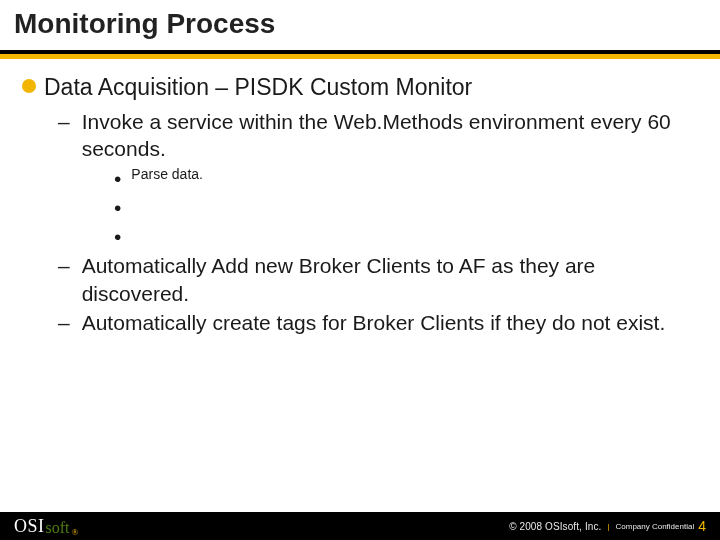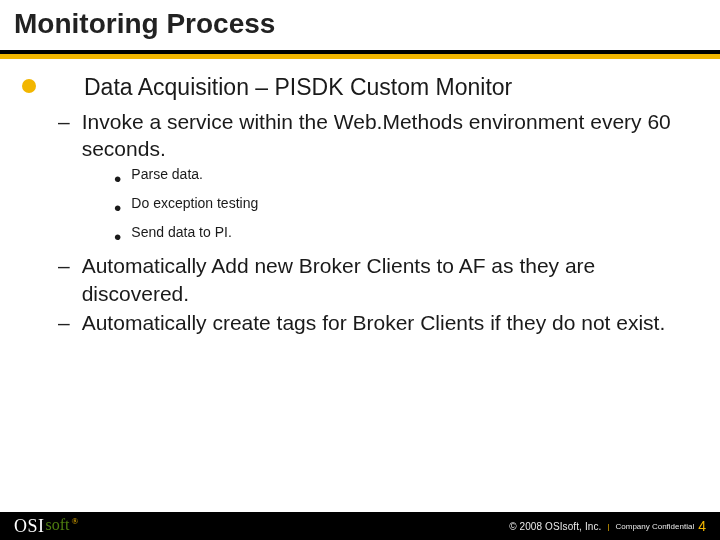--- a/index.html
+++ b/index.html
@@ -35,21 +35,20 @@
   }
   .content {
     flex: 1 1 auto;
     padding: 14px 22px 0 22px;
     color: #1a1a1a;
   }
   .lvl1 {
     display: flex;
     align-items: flex-start;
     margin-bottom: 6px;
-    gap: 40px;
   }
   .lvl1 .bullet {
     width: 14px; height: 14px;
     border-radius: 50%;
     background: #f2b600;
     flex: 0 0 auto;
     margin-top: 6px;
     margin-right: 8px;
   }
   .lvl1 .text {
@@ -94,21 +93,21 @@
     left: 0; right: 0; bottom: 0;
     height: 28px;
     background: #000;
     display: flex;
     align-items: center;
     padding: 0 14px;
     color: #fff;
   }
   .logo {
     display: flex;
-    align-items: flex-start;
+    align-items: flex-end;
     font-family: "Times New Roman", Times, serif;
   }
   .logo-osi {
     font-size: 18px;
     letter-spacing: 0.5px;
     color: #fff;
   }
   .logo-soft {
     font-size: 16px;
     color: #4d7c0f;
@@ -167,25 +166,23 @@
       <span class="dash">–</span>
       <span class="text">Invoke a service within the Web.Methods environment every 60 seconds.</span>
     </div>
 
     <div class="lvl3">
       <span class="dot">•</span>
       <span class="text">Parse data.</span>
     </div>
     <div class="lvl3">
       <span class="dot">•</span>
-      <span class="text">Do exception testing</span>
     </div>
     <div class="lvl3">
       <span class="dot">•</span>
-      <span class="text">Send data to PI.</span>
     </div>
 
     <div class="lvl2">
       <span class="dash">–</span>
       <span class="text">Automatically Add new Broker Clients to AF as they are discovered.</span>
     </div>
 
     <div class="lvl2">
       <span class="dash">–</span>
       <span class="text">Automatically create tags for Broker Clients if they do not exist.</span>

